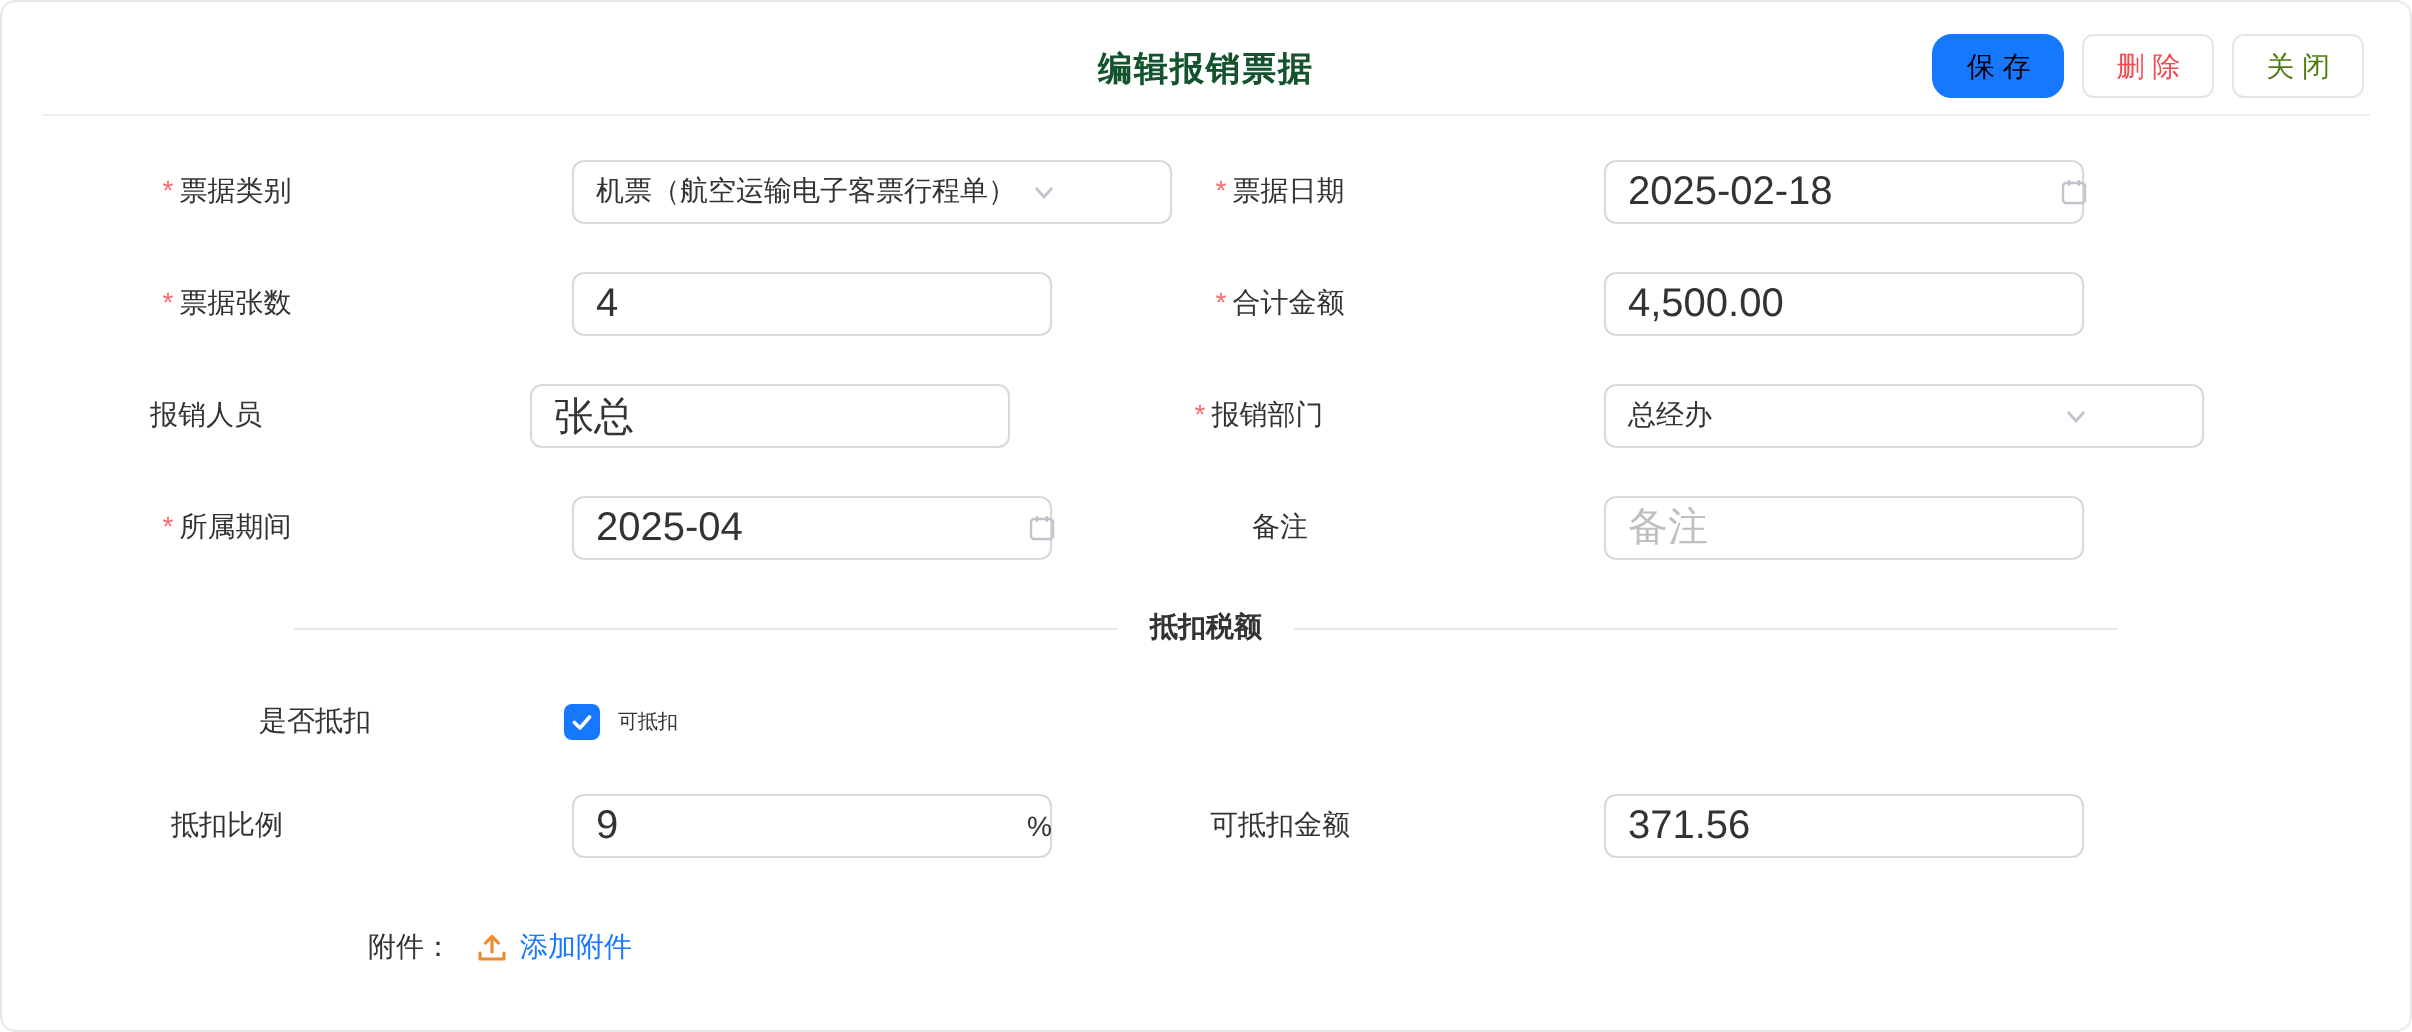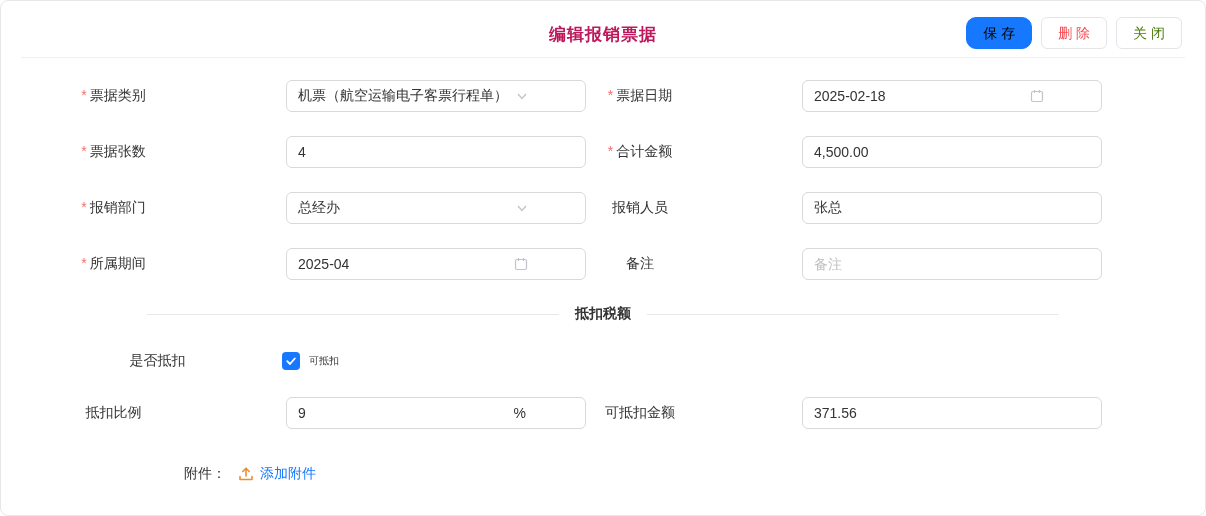--- a/index.html
+++ b/index.html
@@ -24,21 +24,21 @@
     left: 20px; right: 20px; bottom: 0;
     height: 1px;
     background: #f0f0f0;
   }
   .header-title {
     position: absolute;
     left: 0; right: 0; top: 22px;
     text-align: center;
     font-size: 17px;
     font-weight: bold;
-    color: #be185d;
+    color: #14532d;
     letter-spacing: 1px;
   }
   .header-buttons {
     position: absolute;
     top: 16px;
     right: 23px;
     display: flex;
     gap: 9px;
   }
   .btn {
@@ -70,26 +70,26 @@
     padding-right: 12px;
     text-align: center;
     font-size: 14px;
     color: #333333;
     white-space: nowrap;
   }
   .form-label-2 { width: 216px; }
   .required-mark { color: #f56c6c; margin-right: 3px; font-size: 14px; }
   .input-wrap { position: relative; width: 300px; padding-left: 48px; }
   .text-input {
-    width: 300px;
+    width: 240px;
     height: 32px;
     border: 1px solid #d9d9d9;
     border-radius: 6px;
     padding: 0 11px;
-    font-size: 14px;
+    font-size: 20px;
     color: #333333;
     background: #fff;
     outline: none;
     font-family: inherit;
   }
   .text-input::placeholder { color: #bfbfbf; }
   .fake-input {
     width: 300px;
     height: 32px;
     border: 1px solid #d9d9d9;
@@ -225,36 +225,36 @@
       <div class="form-item">
         <div class="form-label form-label-2"><span class="required-mark">*</span><span>合计金额</span></div>
         <div class="input-wrap">
           <input class="text-input" value="4,500.00" style="">
         </div>
       </div>
     </div>
 
     <div class="form-row">
       <div class="form-item">
+        <div class="form-label form-label-2"><span>报销人员</span></div>
+        <div class="input-wrap">
+          <input class="text-input" value="张总" style="">
+        </div>
+      </div>
+      <div class="form-item">
         <div class="form-label"><span class="required-mark">*</span><span>报销部门</span></div>
         <div class="input-wrap">
           <div class="fake-input">
             <span>总经办</span>
           </div>
           <span class="suffix-icon">
             <svg width="12" height="12" viewBox="0 0 12 12">
                 <polyline points="2,4 6,8.5 10,4" fill="none" stroke="#c0c4cc" stroke-width="1.4"></polyline>
               </svg>
           </span>
-        </div>
-      </div>
-      <div class="form-item">
-        <div class="form-label form-label-2"><span>报销人员</span></div>
-        <div class="input-wrap">
-          <input class="text-input" value="张总" style="">
         </div>
       </div>
     </div>
 
     <div class="form-row">
       <div class="form-item">
         <div class="form-label"><span class="required-mark">*</span><span>所属期间</span></div>
         <div class="input-wrap">
           <input class="text-input input-has-suffix" value="2025-04" style="">
           <span class="suffix-icon">

